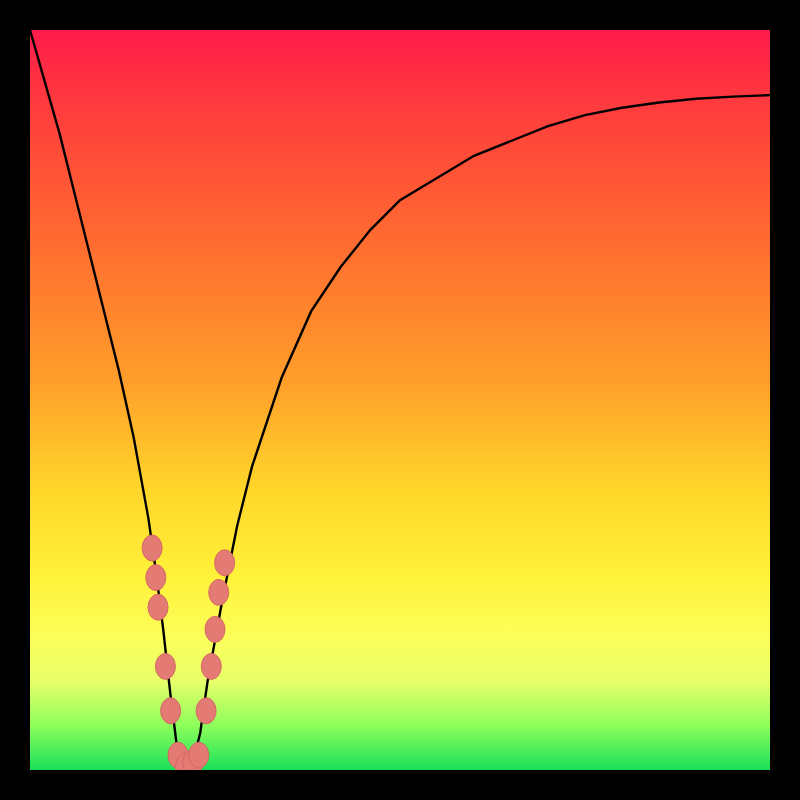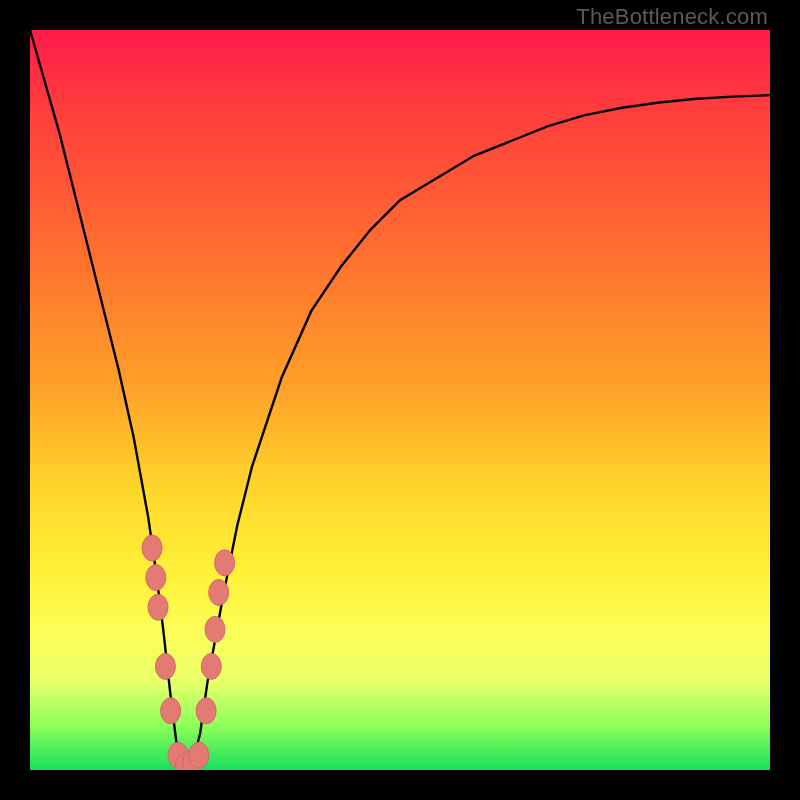--- a/index.html
+++ b/index.html
@@ -77,14 +77,13 @@
           <ellipse cx="162.80" cy="732.60" rx="10" ry="13" fill="#e47a74" stroke="#d46863" stroke-width="1"></ellipse>
           <ellipse cx="168.72" cy="725.20" rx="10" ry="13" fill="#e47a74" stroke="#d46863" stroke-width="1"></ellipse>
           <ellipse cx="176.12" cy="680.80" rx="10" ry="13" fill="#e47a74" stroke="#d46863" stroke-width="1"></ellipse>
           <ellipse cx="181.30" cy="636.40" rx="10" ry="13" fill="#e47a74" stroke="#d46863" stroke-width="1"></ellipse>
           <ellipse cx="185.00" cy="599.40" rx="10" ry="13" fill="#e47a74" stroke="#d46863" stroke-width="1"></ellipse>
           <ellipse cx="188.70" cy="562.40" rx="10" ry="13" fill="#e47a74" stroke="#d46863" stroke-width="1"></ellipse>
           <ellipse cx="194.62" cy="532.80" rx="10" ry="13" fill="#e47a74" stroke="#d46863" stroke-width="1"></ellipse>
         </g>
     </svg>
   </div>
-  <div class="watermark">TheBottleneck.com</div>
 </div>
 
 </body></html>

